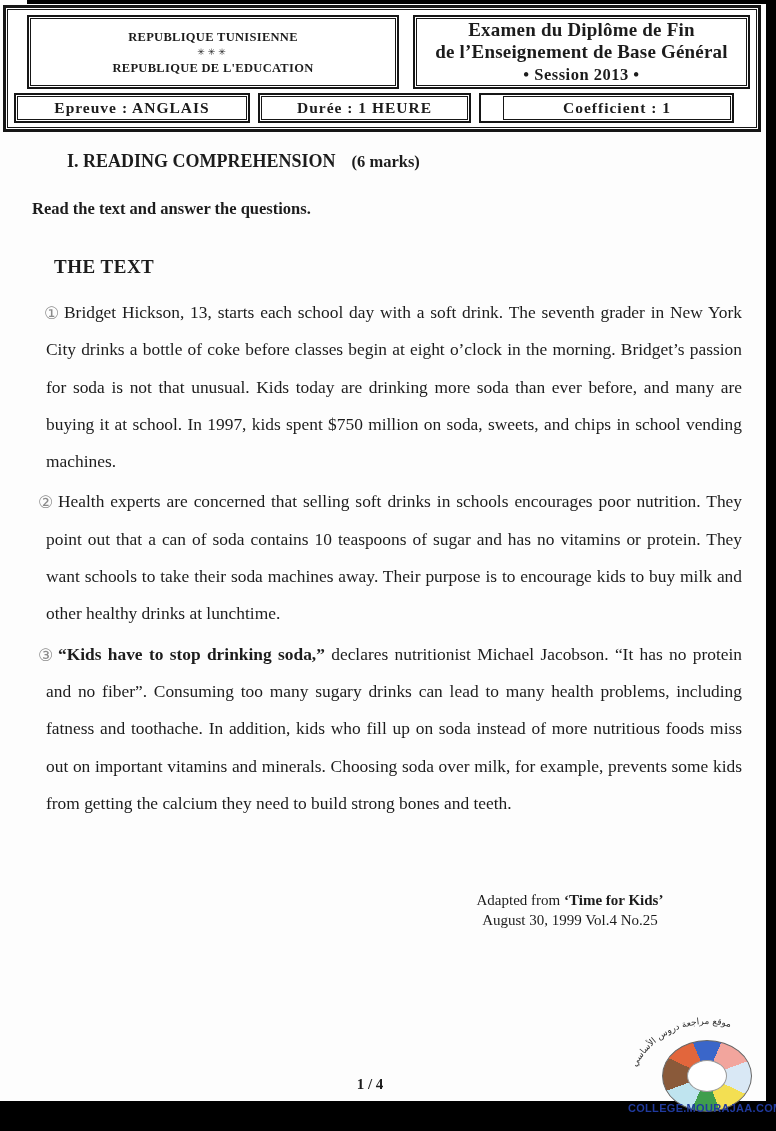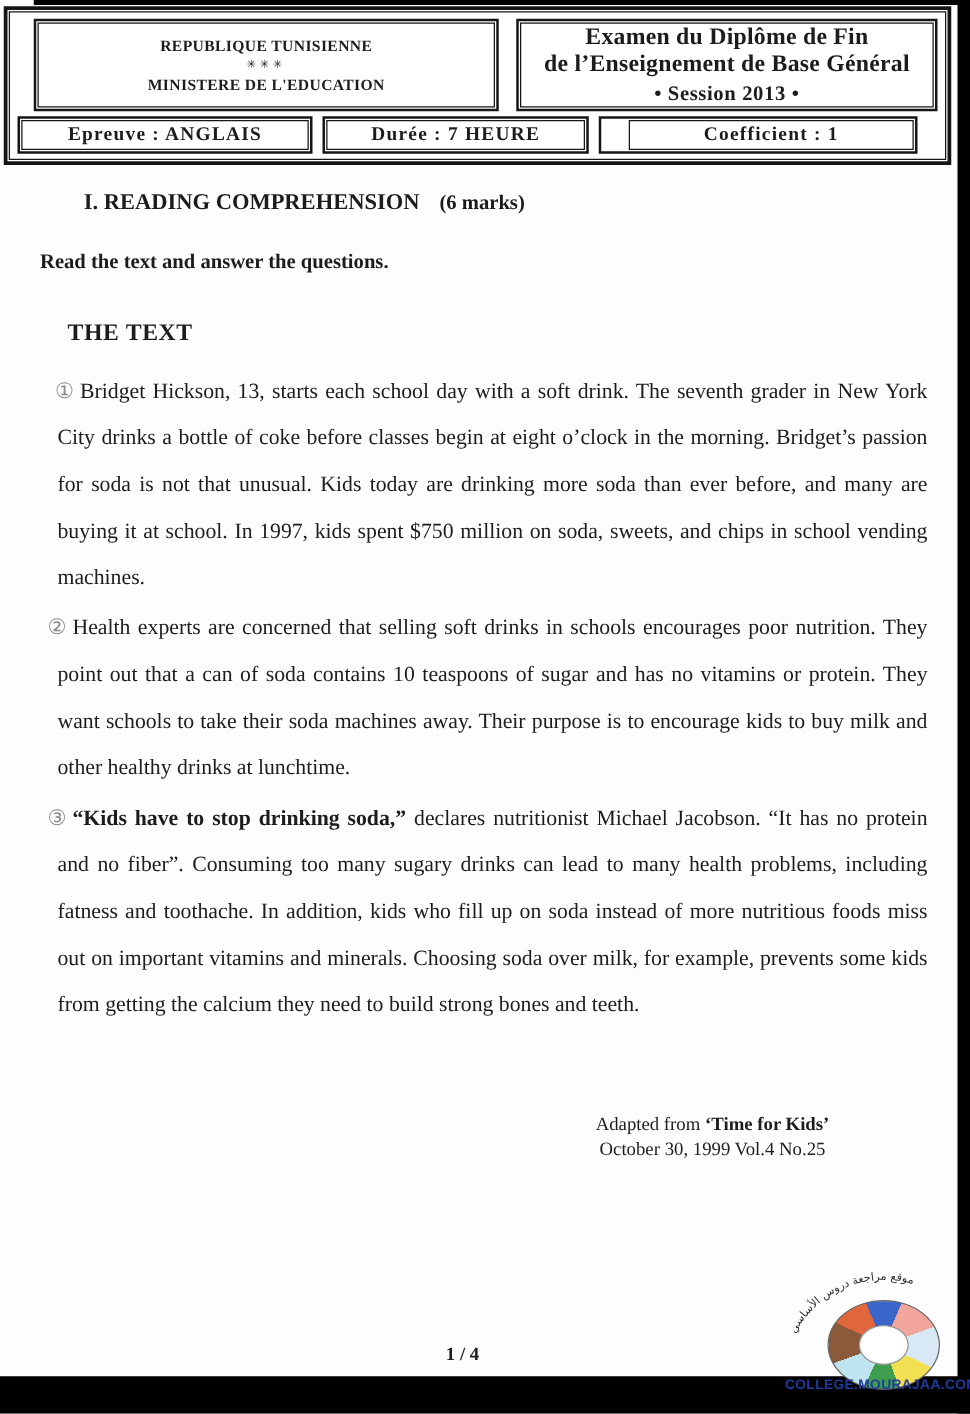--- a/index.html
+++ b/index.html
@@ -88,40 +88,40 @@
   <div class="scan-right"></div>
   <div class="scan-bottom"></div>
 
   <div class="header-frame">
     <div class="header-frame-inner">
       <div class="header-row-top">
         <div class="cell ministry-cell">
           <div class="cell-inner">
             <div class="ministry-line">REPUBLIQUE TUNISIENNE</div>
             <div class="ministry-stars">✳✳✳</div>
-            <div class="ministry-line">MINISTERE DE L'EDUCATION</div>
+            <div class="ministry-line">REPUBLIQUE DE L'EDUCATION</div>
           </div>
         </div>
         <div class="cell exam-cell">
           <div class="cell-inner">
             <div class="exam-title">Examen du Diplôme de Fin</div>
             <div class="exam-title">de l’Enseignement de Base Général</div>
             <div class="exam-session">• Session 2013 •</div>
           </div>
         </div>
       </div>
       <div class="header-row-bottom">
         <div class="cell field-cell cell-epreuve">
           <div class="cell-inner">
             <div class="field-text">Epreuve : ANGLAIS</div>
           </div>
         </div>
         <div class="cell field-cell cell-duree">
           <div class="cell-inner">
-            <div class="field-text">Durée : 7 HEURE</div>
+            <div class="field-text">Durée : 1 HEURE</div>
           </div>
         </div>
         <div class="cell field-cell cell-coefficient">
           <div class="cell-inner">
             <div class="field-text">Coefficient : 1</div>
           </div>
         </div>
       </div>
     </div>
   </div>
@@ -141,21 +141,21 @@
     <div class="para indent-sm">
       <span class="pnum">②</span><b></b><span>Health experts are concerned that selling soft drinks in schools encourages poor nutrition. They point out that a can of soda contains 10 teaspoons of sugar and has no vitamins or protein. They want schools to take their soda machines away. Their purpose is to encourage kids to buy milk and other healthy drinks at lunchtime.</span>
     </div>
     <div class="para indent-sm">
       <span class="pnum">③</span><b>“Kids have to stop drinking soda,”</b><span> declares nutritionist Michael Jacobson. “It has no protein and no fiber”. Consuming too many sugary drinks can lead to many health problems, including fatness and toothache. In addition, kids who fill up on soda instead of more nutritious foods miss out on important vitamins and minerals. Choosing soda over milk, for example, prevents some kids from getting the calcium they need to build strong bones and teeth.</span>
     </div>
   </div>
 
   <div class="source">
     <div><span>Adapted from </span><b>‘Time for Kids’</b></div>
-    <div>October 30, 1999 Vol.4 No.25</div>
+    <div>August 30, 1999 Vol.4 No.25</div>
   </div>
 
   <div class="page-number">1 / 4</div>
 
   <div class="logo">
     <svg class="logo-arc" width="144" height="66">
       <defs>
         <path id="arcpath" d="M 6 62 C 34 8, 112 4, 140 54" fill="none"></path>
       </defs>
       <text><textPath href="#arcpath">موقع مراجعة دروس الأساسي</textPath></text>

